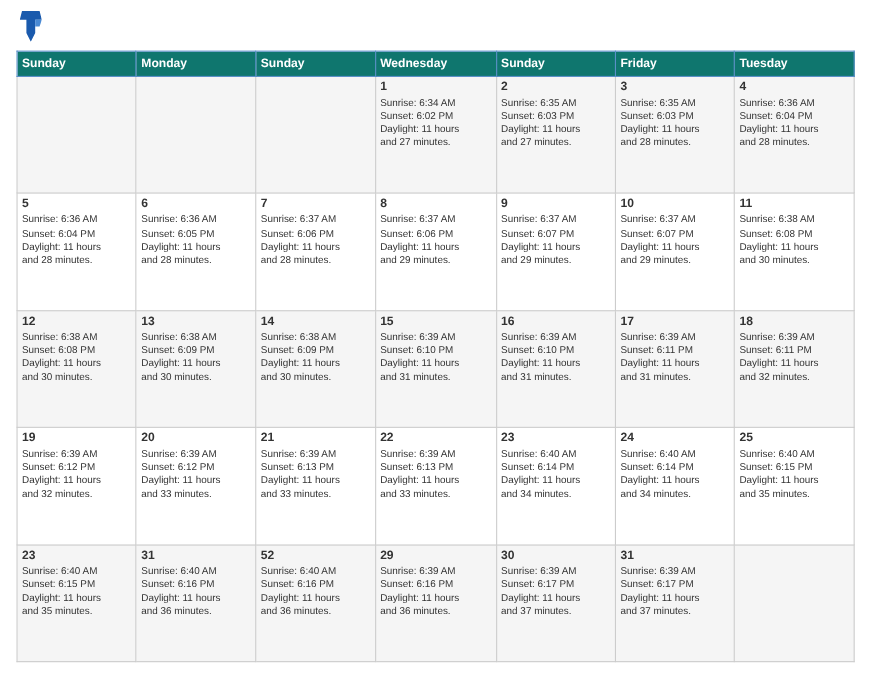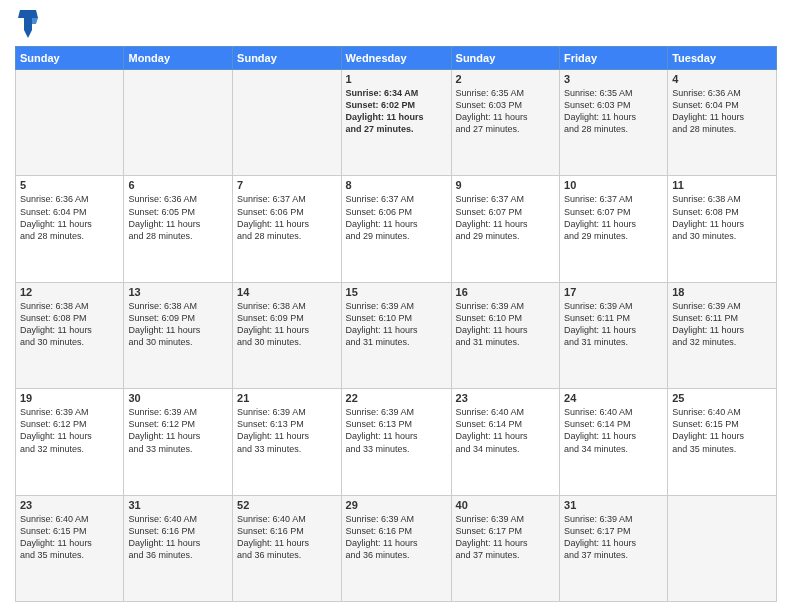--- a/index.html
+++ b/index.html
@@ -59,21 +59,21 @@
     .location {
       font-size: 14px;
       color: #555;
     }
     .calendar-table {
       width: 100%;
       border-collapse: collapse;
       flex: 1;
     }
     .calendar-table thead th {
-      background-color: #3b82f6;
+      background-color: #0f766e;
       color: white;
       font-size: 11px;
       font-weight: bold;
       padding: 5px 4px;
       text-align: left;
       border: 1px solid #5a90c8;
     }
     .calendar-table tbody td {
       border: 1px solid #ccc;
       vertical-align: top;
@@ -134,21 +134,21 @@
           <th>Tuesday</th>
         </tr>
     </thead>
     <tbody>
     <tr>
           <td></td>
           <td></td>
           <td></td>
           <td>
             <span class="day-number">1</span>
-            <div class="day-info" style="white-space: pre-line; font-weight: bold;">Sunrise: 6:34 AM
+            <div class="day-info" style="white-space: pre-line;">Sunrise: 6:34 AM
 Sunset: 6:02 PM
 Daylight: 11 hours
 and 27 minutes.</div>
           </td>
           <td>
             <span class="day-number">2</span>
             <div class="day-info" style="white-space: pre-line;">Sunrise: 6:35 AM
 Sunset: 6:03 PM
 Daylight: 11 hours
 and 27 minutes.</div>
@@ -272,93 +272,93 @@
         </tr>
         <tr>
           <td>
             <span class="day-number">19</span>
             <div class="day-info" style="white-space: pre-line;">Sunrise: 6:39 AM
 Sunset: 6:12 PM
 Daylight: 11 hours
 and 32 minutes.</div>
           </td>
           <td>
+            <span class="day-number">20</span>
+            <div class="day-info" style="white-space: pre-line;">Sunrise: 6:39 AM
+Sunset: 6:12 PM
+Daylight: 11 hours
+and 33 minutes.</div>
+          </td>
+          <td>
+            <span class="day-number">21</span>
+            <div class="day-info" style="white-space: pre-line;">Sunrise: 6:39 AM
+Sunset: 6:13 PM
+Daylight: 11 hours
+and 33 minutes.</div>
+          </td>
+          <td>
+            <span class="day-number">22</span>
+            <div class="day-info" style="white-space: pre-line;">Sunrise: 6:39 AM
+Sunset: 6:13 PM
+Daylight: 11 hours
+and 33 minutes.</div>
+          </td>
+          <td>
+            <span class="day-number">23</span>
+            <div class="day-info" style="white-space: pre-line;">Sunrise: 6:40 AM
+Sunset: 6:14 PM
+Daylight: 11 hours
+and 34 minutes.</div>
+          </td>
+          <td>
+            <span class="day-number">24</span>
+            <div class="day-info" style="white-space: pre-line;">Sunrise: 6:40 AM
+Sunset: 6:14 PM
+Daylight: 11 hours
+and 34 minutes.</div>
+          </td>
+          <td>
+            <span class="day-number">25</span>
+            <div class="day-info" style="white-space: pre-line;">Sunrise: 6:40 AM
+Sunset: 6:15 PM
+Daylight: 11 hours
+and 35 minutes.</div>
+          </td>
+        </tr>
+        <tr>
+          <td>
+            <span class="day-number">23</span>
+            <div class="day-info" style="white-space: pre-line;">Sunrise: 6:40 AM
+Sunset: 6:15 PM
+Daylight: 11 hours
+and 35 minutes.</div>
+          </td>
+          <td>
+            <span class="day-number">31</span>
+            <div class="day-info" style="white-space: pre-line;">Sunrise: 6:40 AM
+Sunset: 6:16 PM
+Daylight: 11 hours
+and 36 minutes.</div>
+          </td>
+          <td>
+            <span class="day-number">52</span>
+            <div class="day-info" style="white-space: pre-line;">Sunrise: 6:40 AM
+Sunset: 6:16 PM
+Daylight: 11 hours
+and 36 minutes.</div>
+          </td>
+          <td>
+            <span class="day-number">29</span>
+            <div class="day-info" style="white-space: pre-line;">Sunrise: 6:39 AM
+Sunset: 6:16 PM
+Daylight: 11 hours
+and 36 minutes.</div>
+          </td>
+          <td>
             <span class="day-number">30</span>
-            <div class="day-info" style="white-space: pre-line;">Sunrise: 6:39 AM
-Sunset: 6:12 PM
-Daylight: 11 hours
-and 33 minutes.</div>
-          </td>
-          <td>
-            <span class="day-number">21</span>
-            <div class="day-info" style="white-space: pre-line;">Sunrise: 6:39 AM
-Sunset: 6:13 PM
-Daylight: 11 hours
-and 33 minutes.</div>
-          </td>
-          <td>
-            <span class="day-number">22</span>
-            <div class="day-info" style="white-space: pre-line;">Sunrise: 6:39 AM
-Sunset: 6:13 PM
-Daylight: 11 hours
-and 33 minutes.</div>
-          </td>
-          <td>
-            <span class="day-number">23</span>
-            <div class="day-info" style="white-space: pre-line;">Sunrise: 6:40 AM
-Sunset: 6:14 PM
-Daylight: 11 hours
-and 34 minutes.</div>
-          </td>
-          <td>
-            <span class="day-number">24</span>
-            <div class="day-info" style="white-space: pre-line;">Sunrise: 6:40 AM
-Sunset: 6:14 PM
-Daylight: 11 hours
-and 34 minutes.</div>
-          </td>
-          <td>
-            <span class="day-number">25</span>
-            <div class="day-info" style="white-space: pre-line;">Sunrise: 6:40 AM
-Sunset: 6:15 PM
-Daylight: 11 hours
-and 35 minutes.</div>
-          </td>
-        </tr>
-        <tr>
-          <td>
-            <span class="day-number">23</span>
-            <div class="day-info" style="white-space: pre-line;">Sunrise: 6:40 AM
-Sunset: 6:15 PM
-Daylight: 11 hours
-and 35 minutes.</div>
-          </td>
-          <td>
-            <span class="day-number">31</span>
-            <div class="day-info" style="white-space: pre-line;">Sunrise: 6:40 AM
-Sunset: 6:16 PM
-Daylight: 11 hours
-and 36 minutes.</div>
-          </td>
-          <td>
-            <span class="day-number">52</span>
-            <div class="day-info" style="white-space: pre-line;">Sunrise: 6:40 AM
-Sunset: 6:16 PM
-Daylight: 11 hours
-and 36 minutes.</div>
-          </td>
-          <td>
-            <span class="day-number">29</span>
-            <div class="day-info" style="white-space: pre-line;">Sunrise: 6:39 AM
-Sunset: 6:16 PM
-Daylight: 11 hours
-and 36 minutes.</div>
-          </td>
-          <td>
-            <span class="day-number">40</span>
             <div class="day-info" style="white-space: pre-line;">Sunrise: 6:39 AM
 Sunset: 6:17 PM
 Daylight: 11 hours
 and 37 minutes.</div>
           </td>
           <td>
             <span class="day-number">31</span>
             <div class="day-info" style="white-space: pre-line;">Sunrise: 6:39 AM
 Sunset: 6:17 PM
 Daylight: 11 hours

